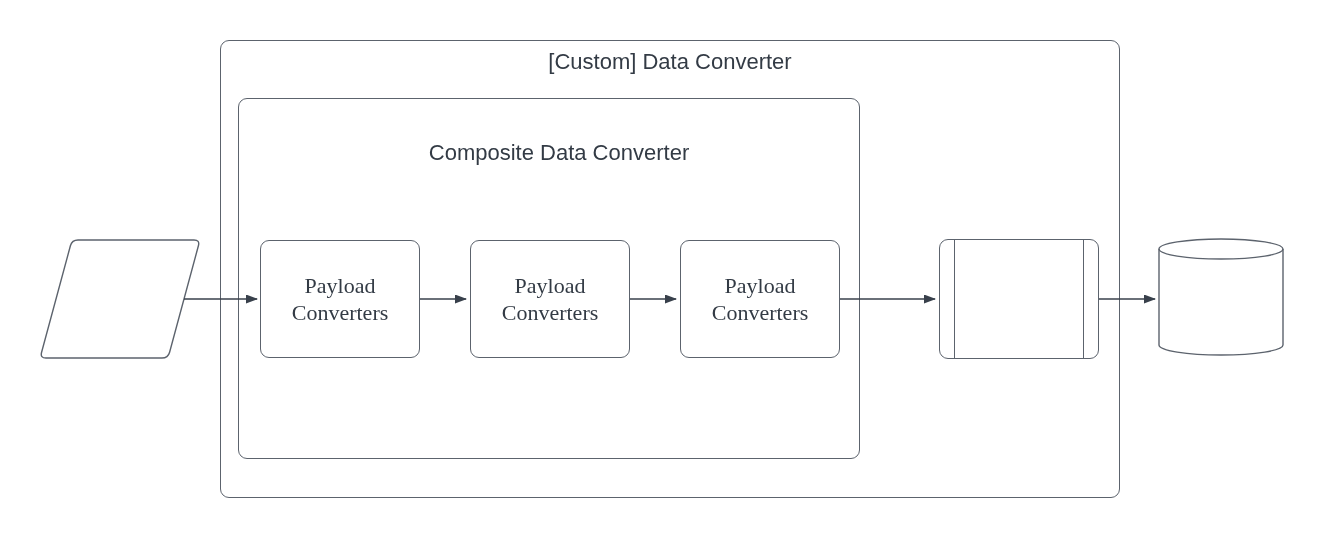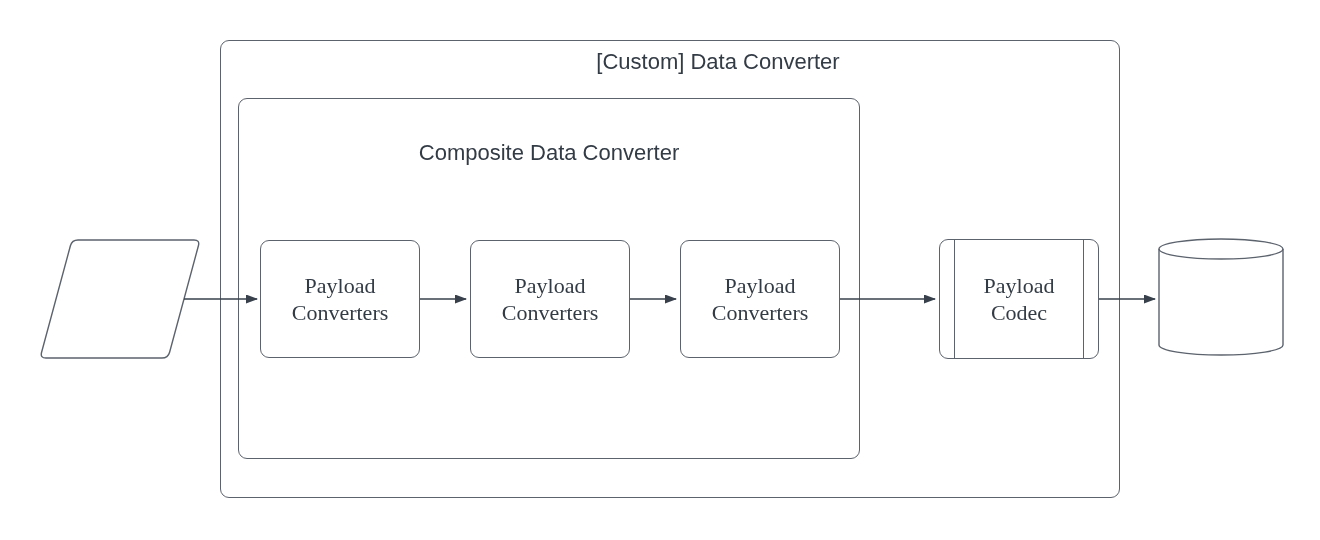--- a/index.html
+++ b/index.html
@@ -77,39 +77,38 @@
   .arrowhead-glyph {
     fill: var(--connector);
   }
 </style>
 </head>
 <body>
 
 <div class="canvas">
 
   <div class="box" style="left:220px; top:40px; width:900px; height:458px;"></div>
-  <div class="group-title" style="left:220px; top:48px; width:900px;margin-left:48px;">[Custom] Data Converter</div>
+  <div class="group-title" style="left:220px; top:48px; width:900px;">[Custom] Data Converter</div>
 
   <div class="box" style="left:238px; top:98px; width:622px; height:361px;"></div>
-  <div class="group-title" style="left:238px; top:139px; width:622px;">Composite Data Converter</div>
+  <div class="group-title" style="left:238px; top:139px; width:622px;padding-left:10px;">Composite Data Converter</div>
 
   <div class="box" style="left:260px; top:240px; width:160px; height:118px;"></div>
   <div class="node-label" style="left:260px; top:240px; width:160px; height:118px; padding:0 18px;">Payload Converters</div>
 
   <div class="box" style="left:470px; top:240px; width:160px; height:118px;"></div>
   <div class="node-label" style="left:470px; top:240px; width:160px; height:118px; padding:0 18px;">Payload Converters</div>
 
   <div class="box" style="left:680px; top:240px; width:160px; height:118px;"></div>
   <div class="node-label" style="left:680px; top:240px; width:160px; height:118px; padding:0 18px;">Payload Converters</div>
 
   <div class="box" style="left:939px; top:239px; width:160px; height:120px;">
     <span class="vline" style="left:14px;"></span>
     <span class="vline" style="right:14px;"></span>
   </div>
-  <div class="node-label" style="left:964px; top:239px; width:110px; height:120px;">Payload Codec</div>
 
   <div class="node-label" style="left:60px; top:240px; width:120px; height:118px;">Input</div>
   <div class="node-label" style="left:1165px; top:249px; width:112px; height:102px;">Cluster Storage</div>
 
   <svg class="connector-layer" width="1320" height="540" viewBox="0 0 1320 540">
     <defs>
       <marker id="arrow" markerUnits="userSpaceOnUse" markerWidth="13" markerHeight="10" refX="11" refY="4.5" orient="auto">
         <path class="arrowhead-glyph" d="M0,0 L12,4.5 L0,9 Z"></path>
       </marker>
     </defs>

